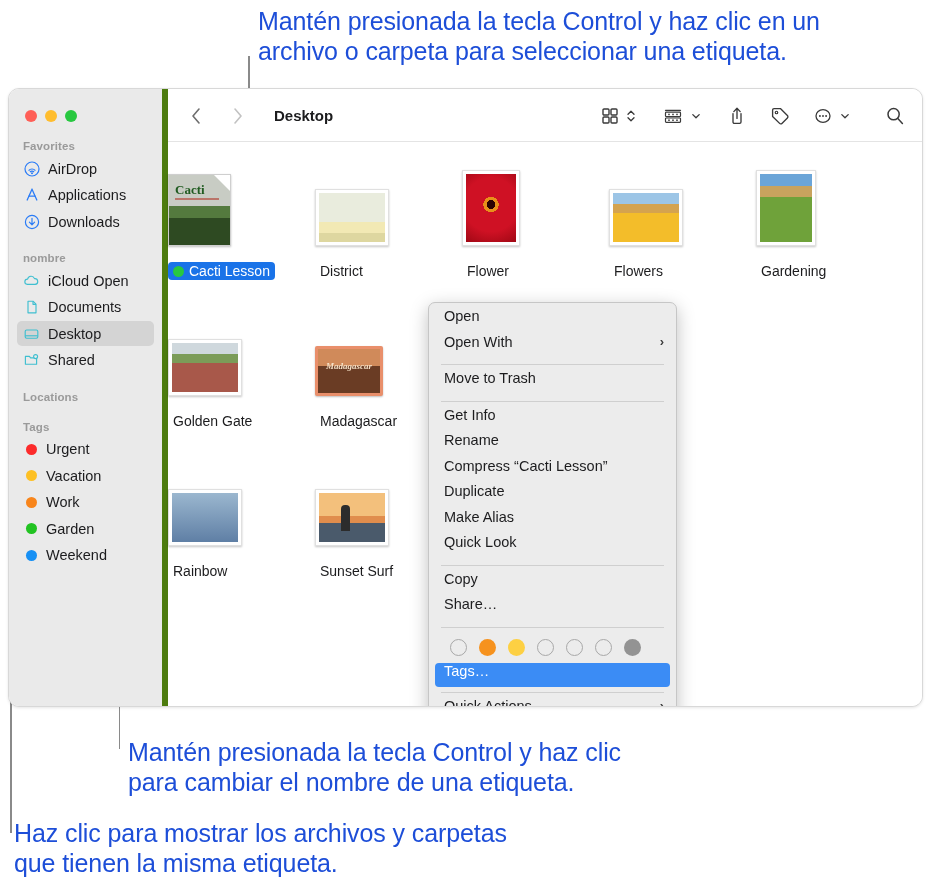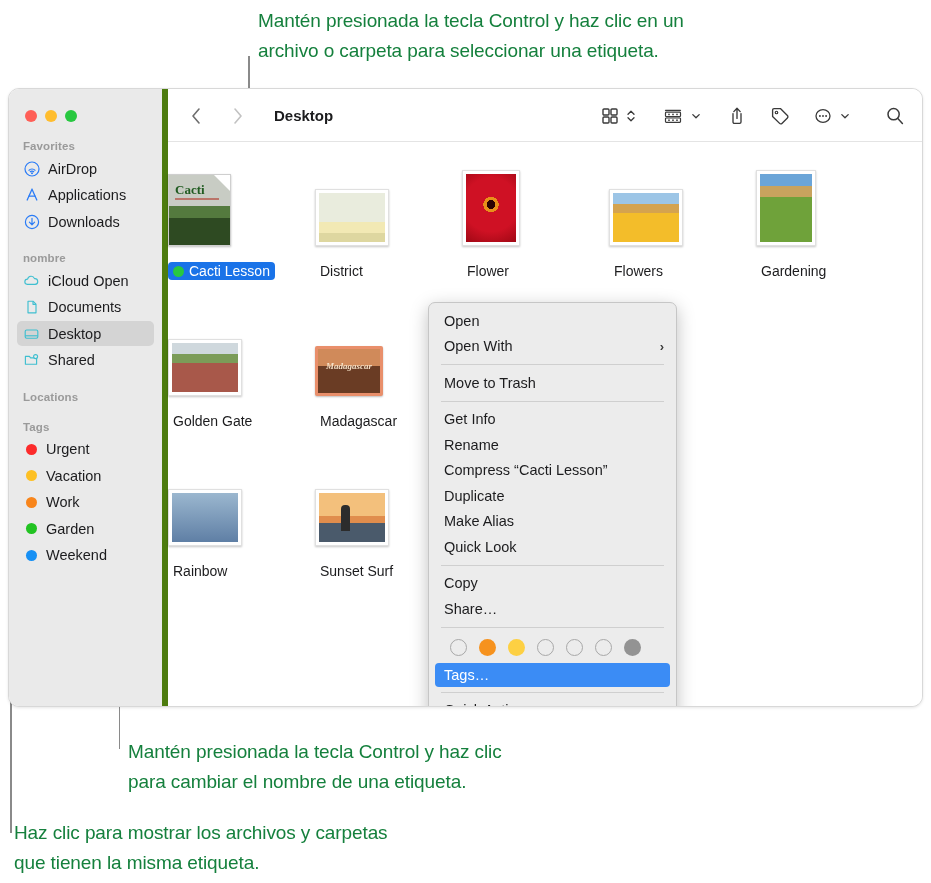--- a/index.html
+++ b/index.html
@@ -7,22 +7,22 @@
     width: 931px; height: 883px;
     background: #ffffff;
     font-family: "Liberation Sans", sans-serif;
     overflow: hidden;
   }
   #root { position: relative; width: 931px; height: 883px; }
 
   
   .callout {
     position: absolute;
-    color: #15803d;
-    font-size: 19px;
+    color: #1d4ed8;
+    font-size: 25px;
     line-height: 30px;
     white-space: pre-line;
     letter-spacing: -0.1px;
   }
   .callout-top   { left: 258px; top: 6px; }
   .callout-mid   { left: 128px; top: 737px; }
   .callout-bot   { left: 14px;  top: 818px; }
 
   
   .lead { position: absolute; background: #8a8a8a; }
@@ -138,21 +138,21 @@
     width: 249px;
     background: #ececec;
     border: 0.5px solid #c6c6c6;
     border-radius: 7px;
     box-shadow: 0 5px 18px rgba(0,0,0,.25);
     padding: 5px 0 5px 0;
     z-index: 50;
     font-size: 14.5px; color: #1c1c1e;
   }
   .mi {
-    height: 25.5px; display: flex; align-items: center;
+    height: 25.5px; display: flex; 
     padding: 0 12px 0 15px; position: relative;
   }
   .mi .mlabel { flex: 1 1 auto; white-space: nowrap; }
   .mi.hl { background: #3b8cf5; color: #fff; margin: 0 6px; border-radius: 4px;
            height: 24px; padding-left: 9px; }
   .msep { height: 1px; background: #cfcfcf; margin: 5px 12px; }
   .chev { font-size: 13px; color: #3c3c3c; font-weight: bold; }
   .swatches { display: flex; align-items: center; gap: 12px;
               padding: 6px 0 7px 21px; }
   .sw { width: 17px; height: 17px; border-radius: 50%; }

